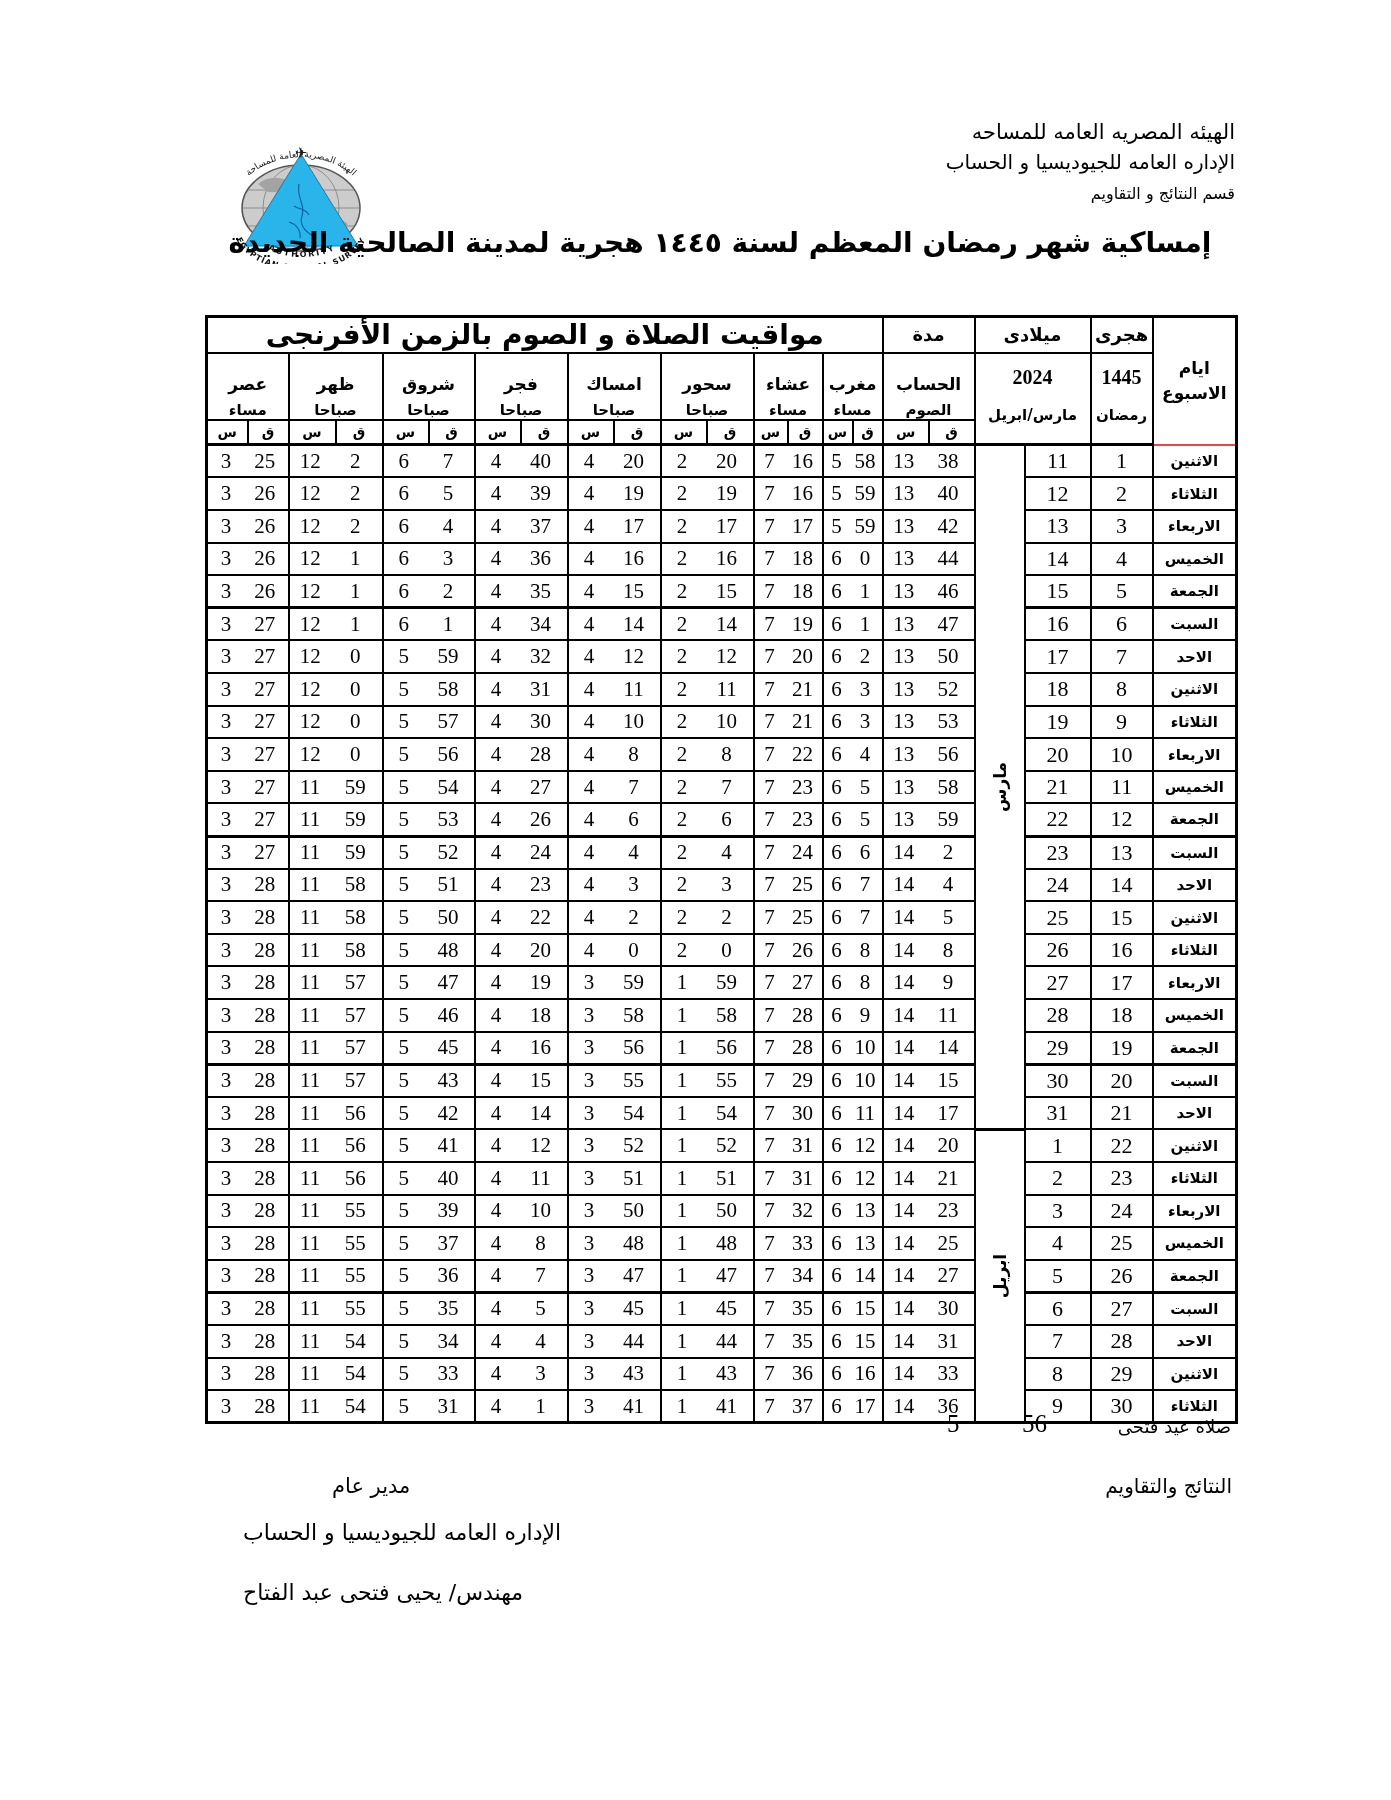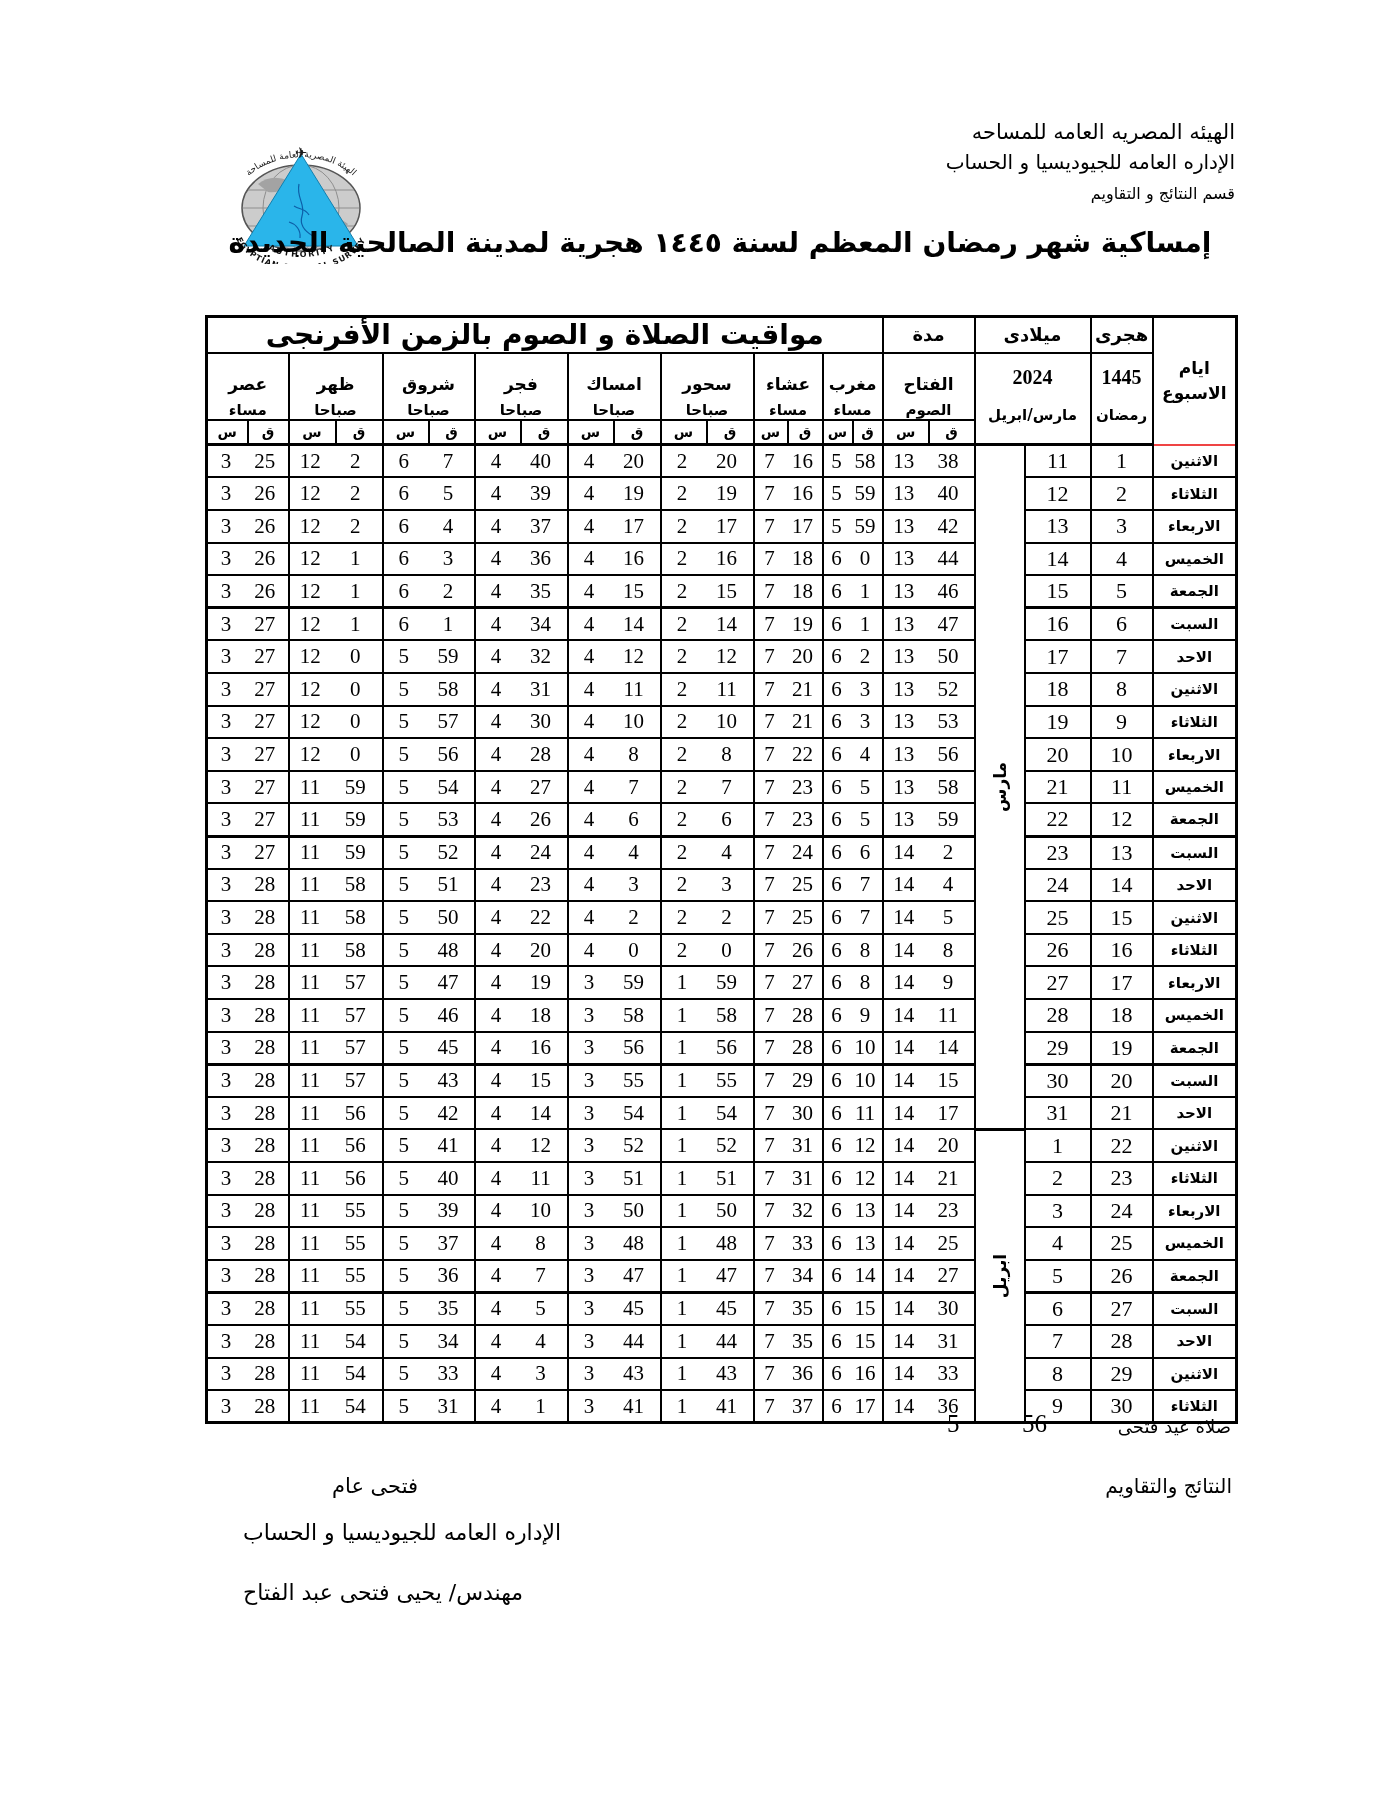--- a/index.html
+++ b/index.html
@@ -142,21 +142,21 @@
     <tr class="h2" id="hdr-names">
       <th rowspan="2" class="ycell">
         <div class="yr">1445</div>
         <div class="mo">رمضان</div>
       </th>
       <th rowspan="2" colspan="2" class="ycell">
         <div class="yr">2024</div>
         <div class="mo">مارس/ابريل</div>
       </th>
       <th colspan="2" class="pname">
-        <div class="nm">الفتاح</div>
+        <div class="nm">الحساب</div>
         <div class="pd">الصوم</div>
       </th>
 
     <th colspan="2" class="pname">
             <div class="nm">مغرب</div>
             <div class="pd">مساء</div>
           </th>
           <th colspan="2" class="pname">
             <div class="nm">عشاء</div>
             <div class="pd">مساء</div>
@@ -641,15 +641,15 @@
 
 <div class="eid">
   <span class="lab">صلاة عيد فتحى</span>
   <span class="tm">
     <span>5</span>
     <span>56</span>
   </span>
 </div>
 
 <div class="f-results">النتائج والتقاويم</div>
-<div class="f-mgr">فتحى عام</div>
+<div class="f-mgr">مدير عام</div>
 <div class="f-dept">الإداره العامه للجيوديسيا و الحساب</div>
 <div class="f-eng">مهندس/ يحيى فتحى عبد الفتاح</div>
 
 </body></html>

